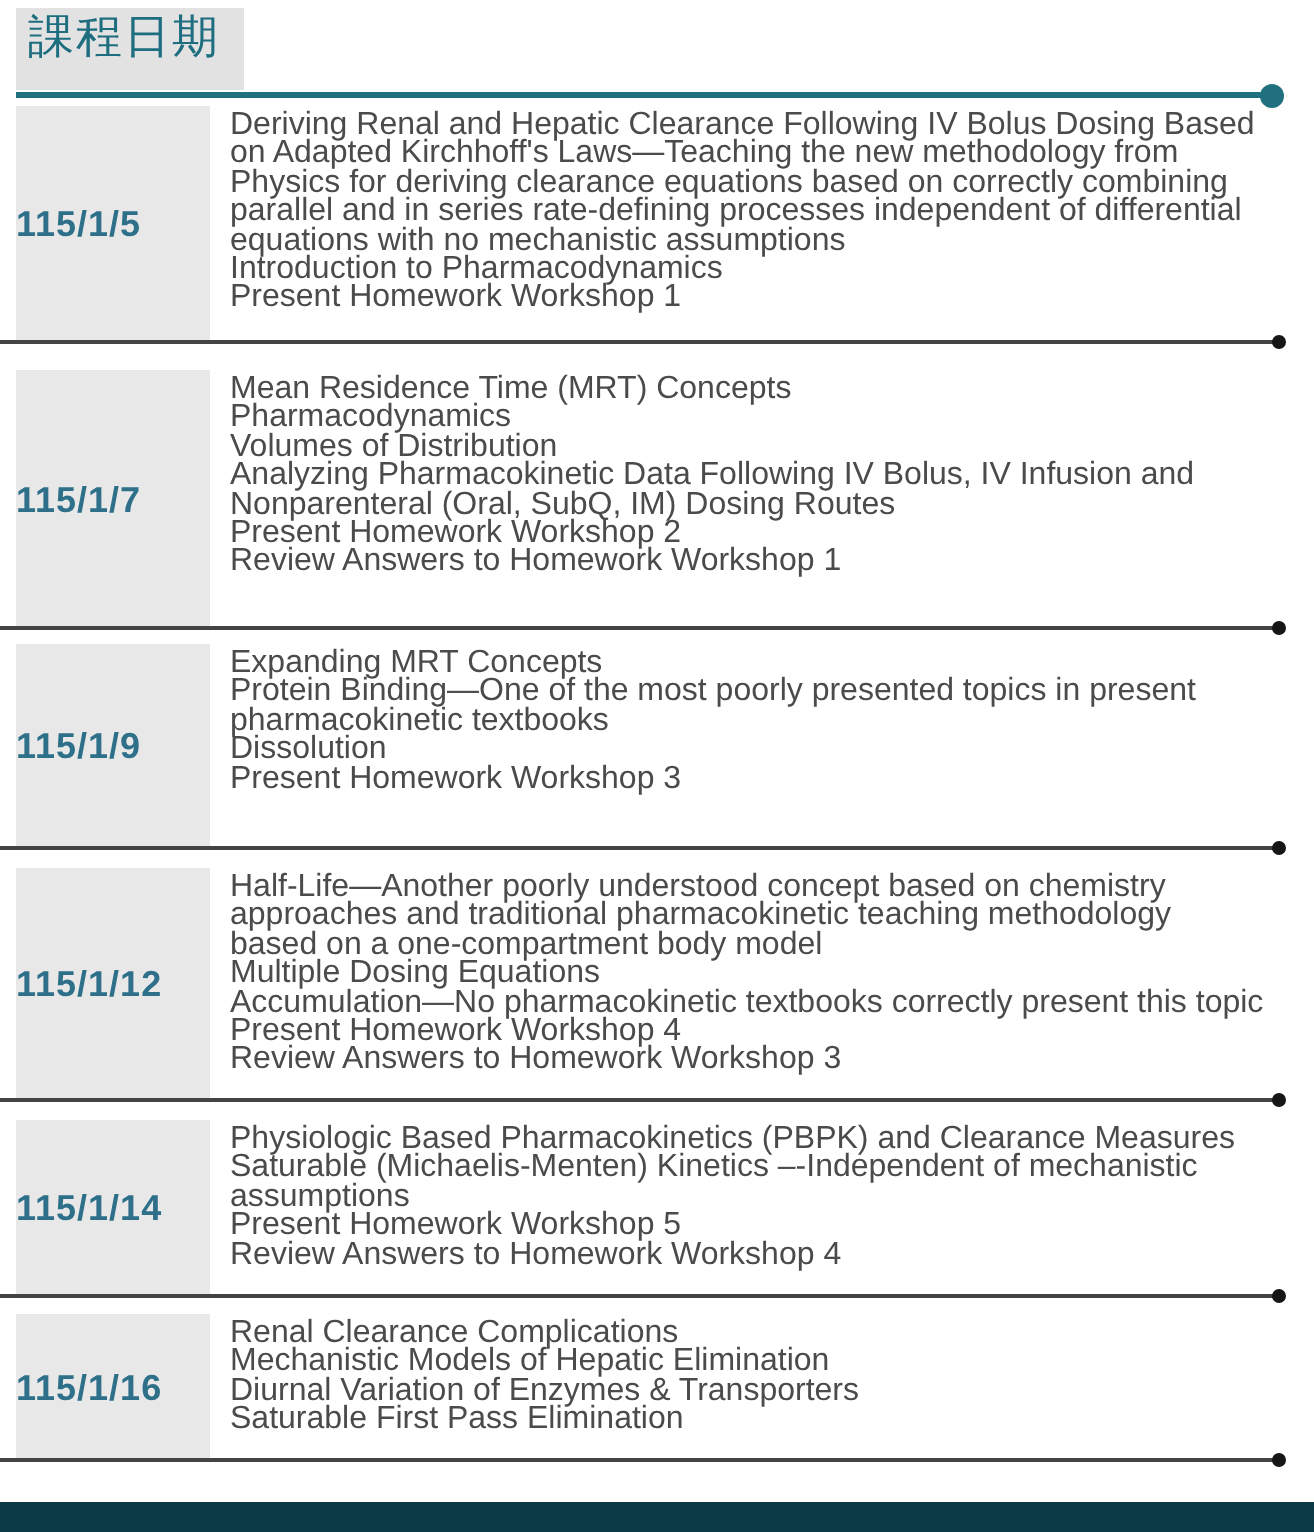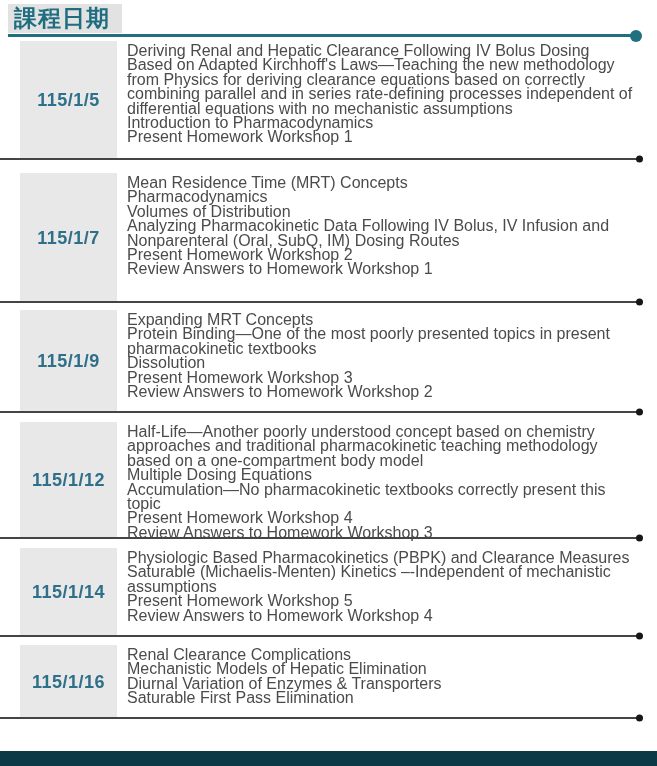--- a/index.html
+++ b/index.html
@@ -13,23 +13,23 @@
   }
 
   
   .header { position: relative; }
   .title {
     display: inline-block;
     margin: 4px 0 0 8px;
     background: #e3e2e2;
     color: #1e6e80;
     font-size: 23px;
-    font-weight: bold;
+    font-weight: normal;
     line-height: 27px;
-    padding: 1px 12px 1px 6px;
+    padding: 1px 12px 13px 6px;
     letter-spacing: 1px;
   }
   .rule {
     position: relative;
     margin: 1px 20px 0 8px;
     height: 3px;
     background: #20707f;
   }
   .rule-dot {
     position: absolute;
@@ -52,25 +52,24 @@
   .r1 { height: 123px; padding-top: 4px;  }
   .r2 { height: 143px; padding-top: 13px; }
   .r3 { height: 110px; padding-top: 7px;  }
   .r4 { height: 126px; padding-top: 9px;  }
   .r5 { height: 98px;  padding-top: 9px;  }
   .r6 { height: 82px;  padding-top: 8px;  }
 
   .date-cell {
     width: 97px;
     flex: 0 0 97px;
-    margin-left: 20px;
+    margin-left: 8px;
     background: #e9e8e8;
     display: flex;
     align-items: center;
-    justify-content: center;
   }
   .date {
     color: #2e7089;
     font-size: 18px;
     font-weight: bold;
     letter-spacing: 0.5px;
   }
   .content {
     flex: 1 1 auto;
     padding: 3px 24px 0 10px;
@@ -156,21 +155,20 @@
 
   <section class="row r3">
     <div class="date-cell">
       <span class="date">115/1/9</span>
     </div>
     <div class="content">
       <p class="item">Expanding MRT Concepts</p>
       <p class="item">Protein Binding—One of the most poorly presented topics in present pharmacokinetic textbooks</p>
       <p class="item">Dissolution</p>
       <p class="item">Present Homework Workshop 3</p>
-      <p class="item">Review Answers to Homework Workshop 2</p>
     </div>
     <div class="sep">
       <span class="sep-dot"></span>
     </div>
   </section>
 
   <section class="row r4">
     <div class="date-cell">
       <span class="date">115/1/12</span>
     </div>

